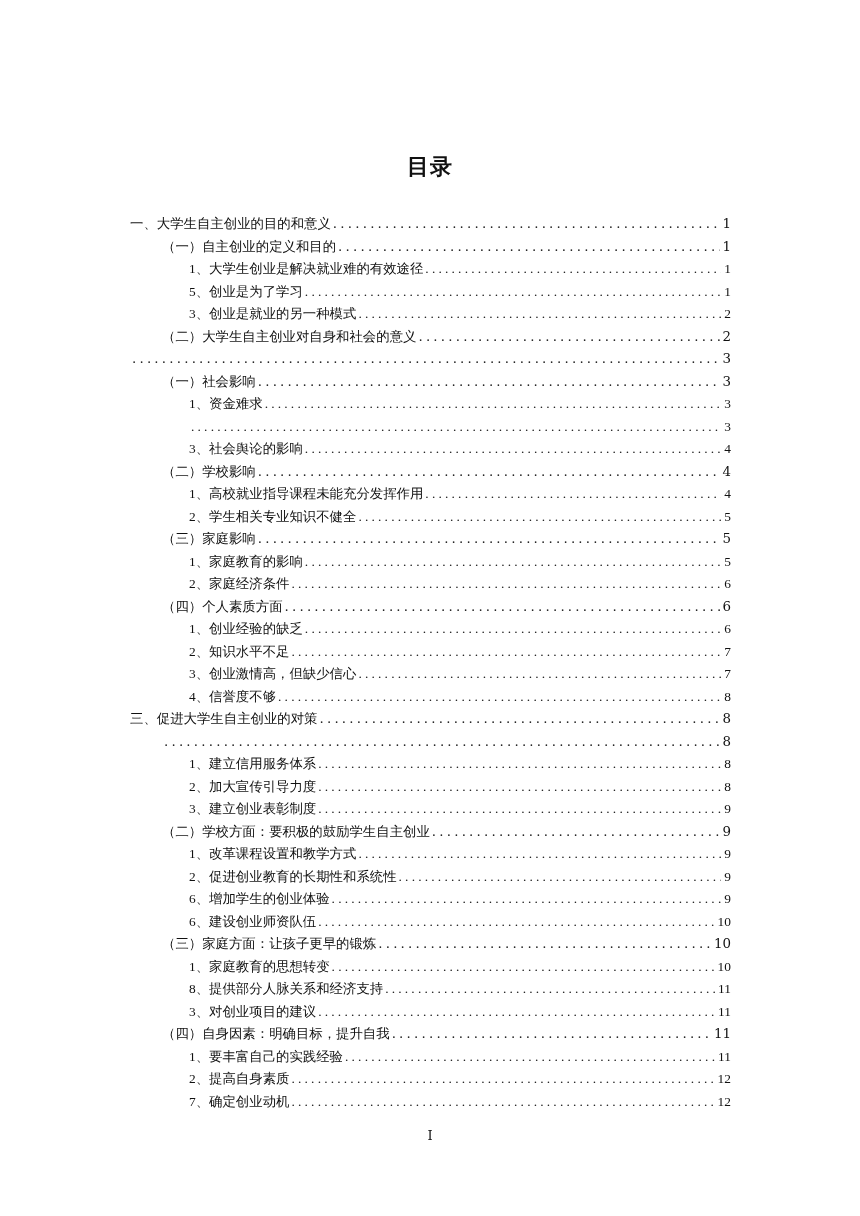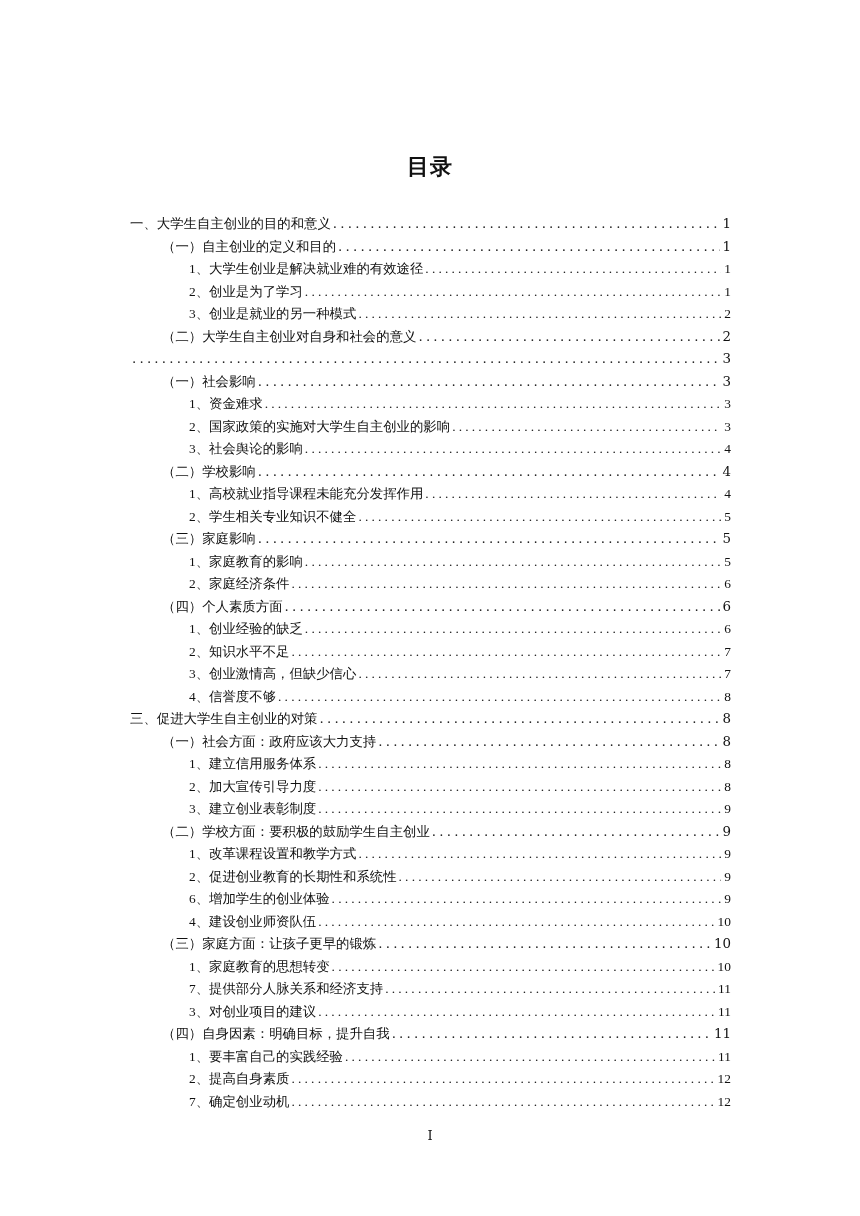--- a/index.html
+++ b/index.html
@@ -92,21 +92,21 @@
         <span class="label">（一）自主创业的定义和目的</span>
         <span class="leader"></span>
         <span class="page-num">1</span>
       </div>
       <div class="toc-entry lvl3">
         <span class="label">1、大学生创业是解决就业难的有效途径</span>
         <span class="leader"></span>
         <span class="page-num">1</span>
       </div>
       <div class="toc-entry lvl3">
-        <span class="label">2、创业是为了学习</span>
+        <span class="label">5、创业是为了学习</span>
         <span class="leader"></span>
         <span class="page-num">1</span>
       </div>
       <div class="toc-entry lvl3">
         <span class="label">3、创业是就业的另一种模式</span>
         <span class="leader"></span>
         <span class="page-num">2</span>
       </div>
       <div class="toc-entry lvl2">
         <span class="label">（二）大学生自主创业对自身和社会的意义</span>
@@ -121,21 +121,20 @@
         <span class="label">（一）社会影响</span>
         <span class="leader"></span>
         <span class="page-num">3</span>
       </div>
       <div class="toc-entry lvl3">
         <span class="label">1、资金难求</span>
         <span class="leader"></span>
         <span class="page-num">3</span>
       </div>
       <div class="toc-entry lvl3">
-        <span class="label">2、国家政策的实施对大学生自主创业的影响</span>
         <span class="leader"></span>
         <span class="page-num">3</span>
       </div>
       <div class="toc-entry lvl3">
         <span class="label">3、社会舆论的影响</span>
         <span class="leader"></span>
         <span class="page-num">4</span>
       </div>
       <div class="toc-entry lvl2">
         <span class="label">（二）学校影响</span>
@@ -191,21 +190,20 @@
         <span class="label">4、信誉度不够</span>
         <span class="leader"></span>
         <span class="page-num">8</span>
       </div>
       <div class="toc-entry lvl1">
         <span class="label">三、促进大学生自主创业的对策</span>
         <span class="leader"></span>
         <span class="page-num">8</span>
       </div>
       <div class="toc-entry lvl2">
-        <span class="label">（一）社会方面：政府应该大力支持</span>
         <span class="leader"></span>
         <span class="page-num">8</span>
       </div>
       <div class="toc-entry lvl3">
         <span class="label">1、建立信用服务体系</span>
         <span class="leader"></span>
         <span class="page-num">8</span>
       </div>
       <div class="toc-entry lvl3">
         <span class="label">2、加大宣传引导力度</span>
@@ -231,36 +229,36 @@
         <span class="label">2、促进创业教育的长期性和系统性</span>
         <span class="leader"></span>
         <span class="page-num">9</span>
       </div>
       <div class="toc-entry lvl3">
         <span class="label">6、增加学生的创业体验</span>
         <span class="leader"></span>
         <span class="page-num">9</span>
       </div>
       <div class="toc-entry lvl3">
-        <span class="label">4、建设创业师资队伍</span>
+        <span class="label">6、建设创业师资队伍</span>
         <span class="leader"></span>
         <span class="page-num">10</span>
       </div>
       <div class="toc-entry lvl2">
         <span class="label">（三）家庭方面：让孩子更早的锻炼</span>
         <span class="leader"></span>
         <span class="page-num">10</span>
       </div>
       <div class="toc-entry lvl3">
         <span class="label">1、家庭教育的思想转变</span>
         <span class="leader"></span>
         <span class="page-num">10</span>
       </div>
       <div class="toc-entry lvl3">
-        <span class="label">7、提供部分人脉关系和经济支持</span>
+        <span class="label">8、提供部分人脉关系和经济支持</span>
         <span class="leader"></span>
         <span class="page-num">11</span>
       </div>
       <div class="toc-entry lvl3">
         <span class="label">3、对创业项目的建议</span>
         <span class="leader"></span>
         <span class="page-num">11</span>
       </div>
       <div class="toc-entry lvl2">
         <span class="label">（四）自身因素：明确目标，提升自我</span>

